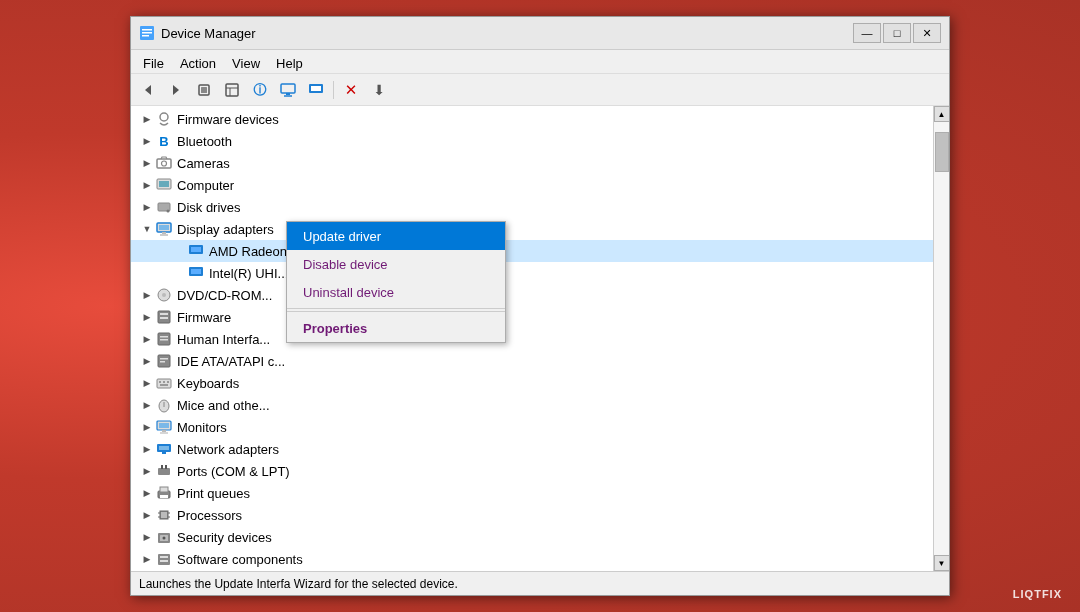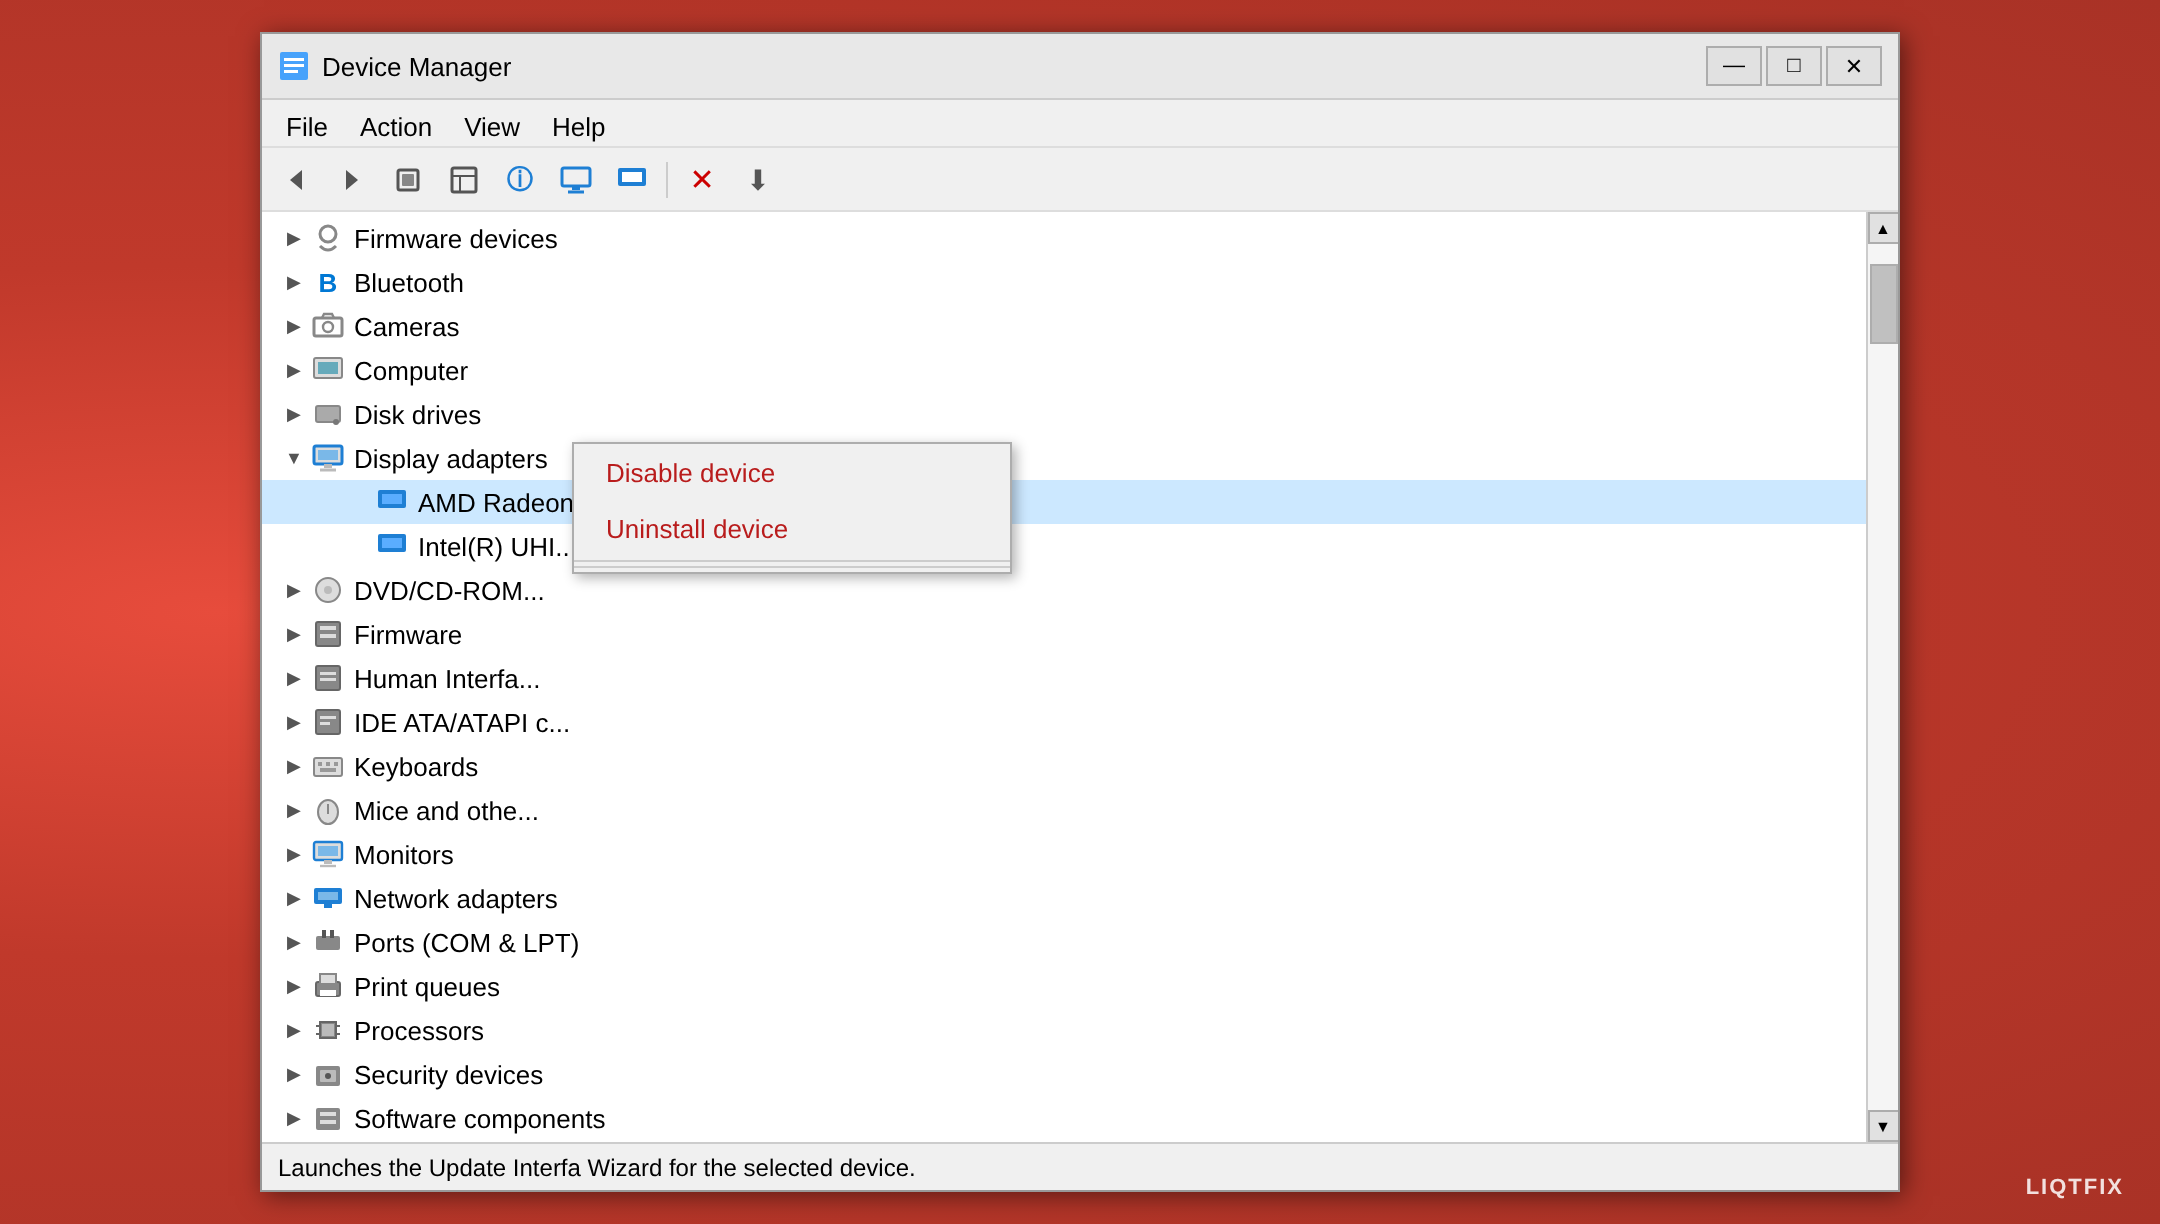--- a/index.html
+++ b/index.html
@@ -198,21 +198,21 @@
       box-shadow: 2px 2px 6px rgba(0,0,0,0.3);
       z-index: 100;
     }
     .ctx-item {
       height: 28px;
       display: flex;
       align-items: center;
       padding: 0 16px;
       cursor: pointer;
       font-size: 13px;
-      color: #b91c1c;
+      color: #701a75;
     }
     .ctx-item.active { background: #0078d7; color: #fff; }
     .ctx-item.bold { font-weight: bold; }
     .ctx-sep {
       height: 1px;
       background: #ccc;
       margin: 2px 0;
     }
     .status-bar {
       height: 24px;
@@ -569,24 +569,26 @@
     </div>
     <div class="scrollbar">
       <div class="scroll-btn">▲</div>
       <div class="scroll-track">
         <div class="scroll-thumb"></div>
       </div>
       <div class="scroll-btn">▼</div>
     </div>
 
     <div class="context-menu">
+      <div class="ctx-item active">Update driver</div>
       <div class="ctx-item">Disable device</div>
       <div class="ctx-item">Uninstall device</div>
       <div class="ctx-sep"></div>
       <div class="ctx-sep"></div>
+      <div class="ctx-item bold">Properties</div>
     </div>
 
   </div>
 
   <div class="status-bar">
     <span>Launches the Update Interfa Wizard for the selected device.</span>
   </div>
 
 </div>
 

